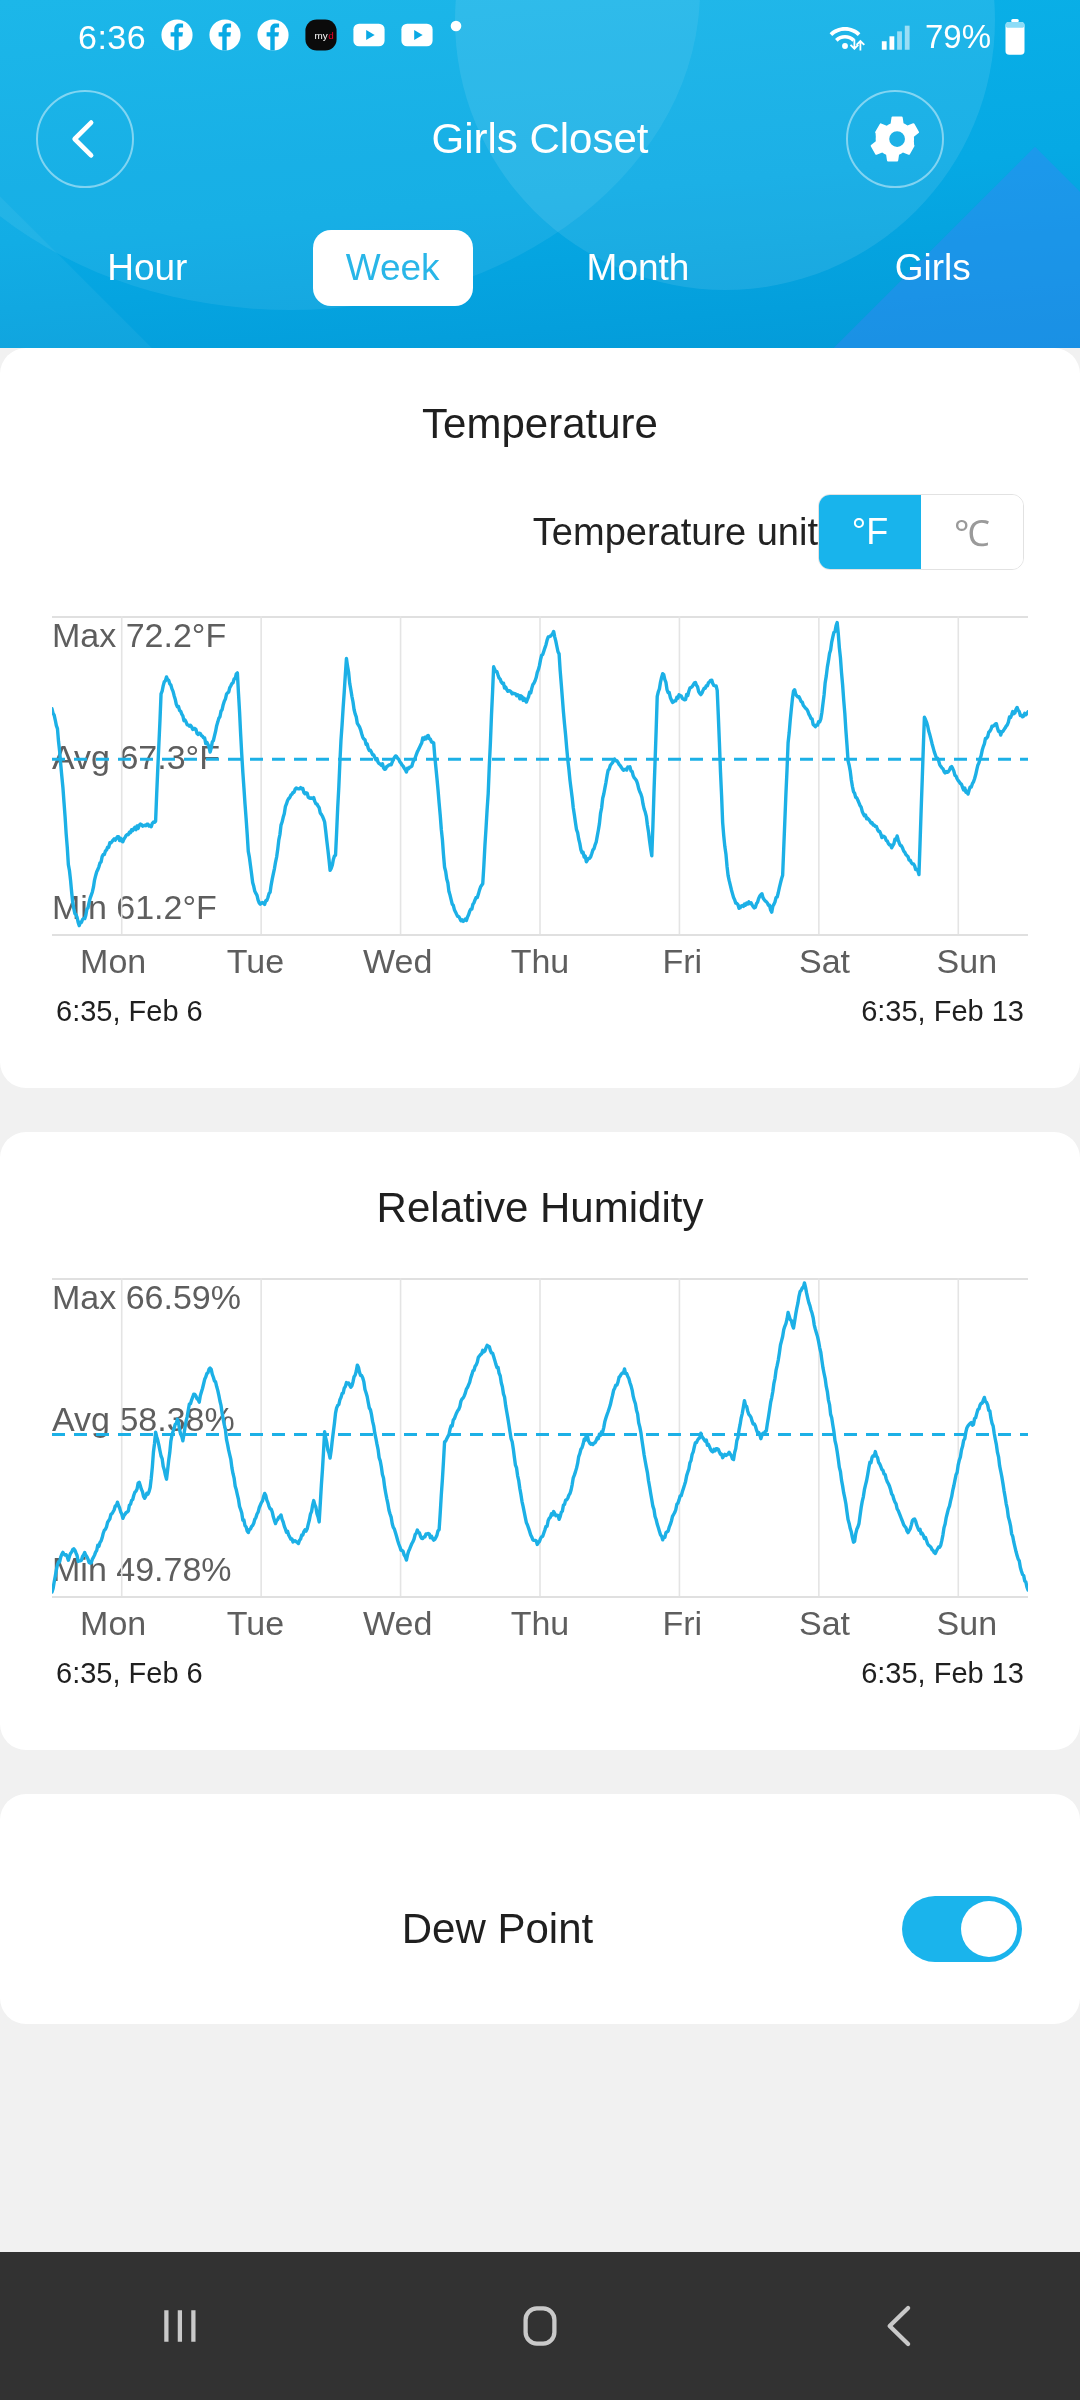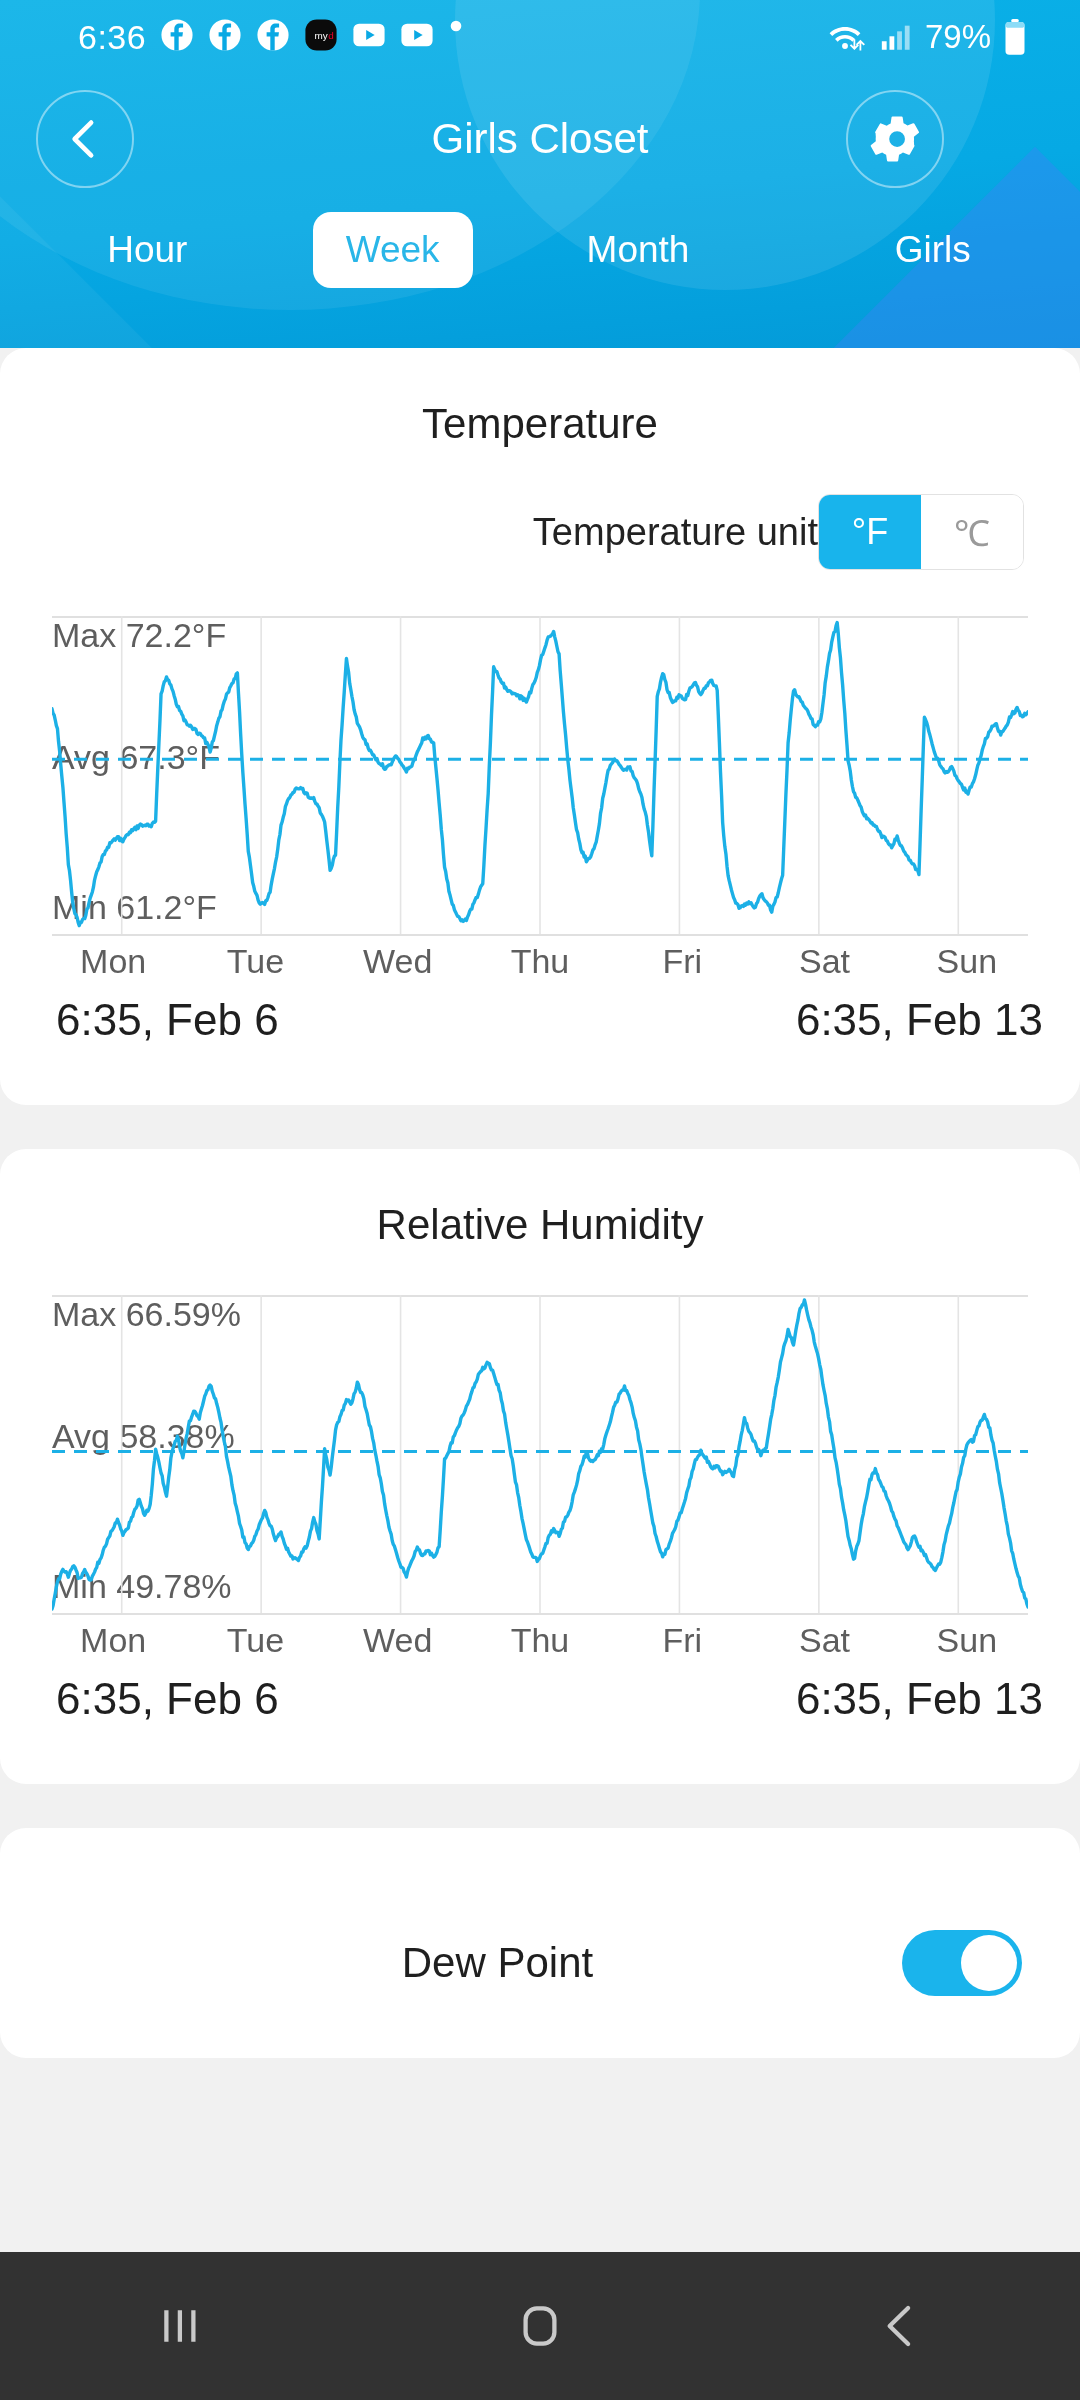--- a/index.html
+++ b/index.html
@@ -46,21 +46,21 @@
     text-align:center;color:#fff;font-size:42px;
   }
   #settings-btn{
     position:absolute;right:36px;top:14px;width:98px;height:98px;border-radius:50%;
     border:2px solid rgba(255,255,255,.45);display:flex;align-items:center;justify-content:center;
   }
 
   
   #tabs{
     position:absolute;top:212px;left:0;width:1080px;height:112px;z-index:4;
-    display:flex;
+    display:flex;align-items:center;
   }
   .tab{
     flex:1;text-align:center;color:#fff;font-size:37px;line-height:76px;height:76px;
   }
   .tab.active{
     background:#fff;color:#29b6e8;border-radius:18px;margin:0 18px;flex:0 0 160px;
     font-weight:400;
   }
 
   
@@ -86,21 +86,21 @@
   .chart-block{position:relative;padding:0 52px;}
   .stat{position:absolute;color:#5e5e5e;font-size:34px;white-space:nowrap;}
   .stat.max{left:52px;}
   .stat.avg{left:52px;}
   .stat.min{left:52px;}
   .plot{position:relative;width:976px;}
   .plot svg{display:block;width:976px;}
 
   .axis-days{display:flex;padding:0 42px;margin-top:6px;}
   .axis-days span{flex:1;text-align:center;font-size:34px;color:#5e5e5e;}
-  .range-row{display:flex;justify-content:space-between;padding:14px 37px 0 56px;font-size:44px;color:#1f1f1f;}
+  .range-row{display:flex;justify-content:space-between;padding:14px 56px 0 56px;font-size:29px;color:#1f1f1f;}
 
   .gap{height:44px;background:#f1f1f1;width:1080px;}
 
   
   #dew-card{position:relative;height:230px;overflow:hidden;}
   #dew-row{display:flex;align-items:center;padding-top:102px;}
   #dew-title{flex:1;text-align:center;font-size:42px;color:#1f1f1f;padding-left:93px;}
   #dew-toggle{
     width:120px;height:66px;border-radius:33px;background:#1ab4ec;position:relative;margin-right:58px;
   }

